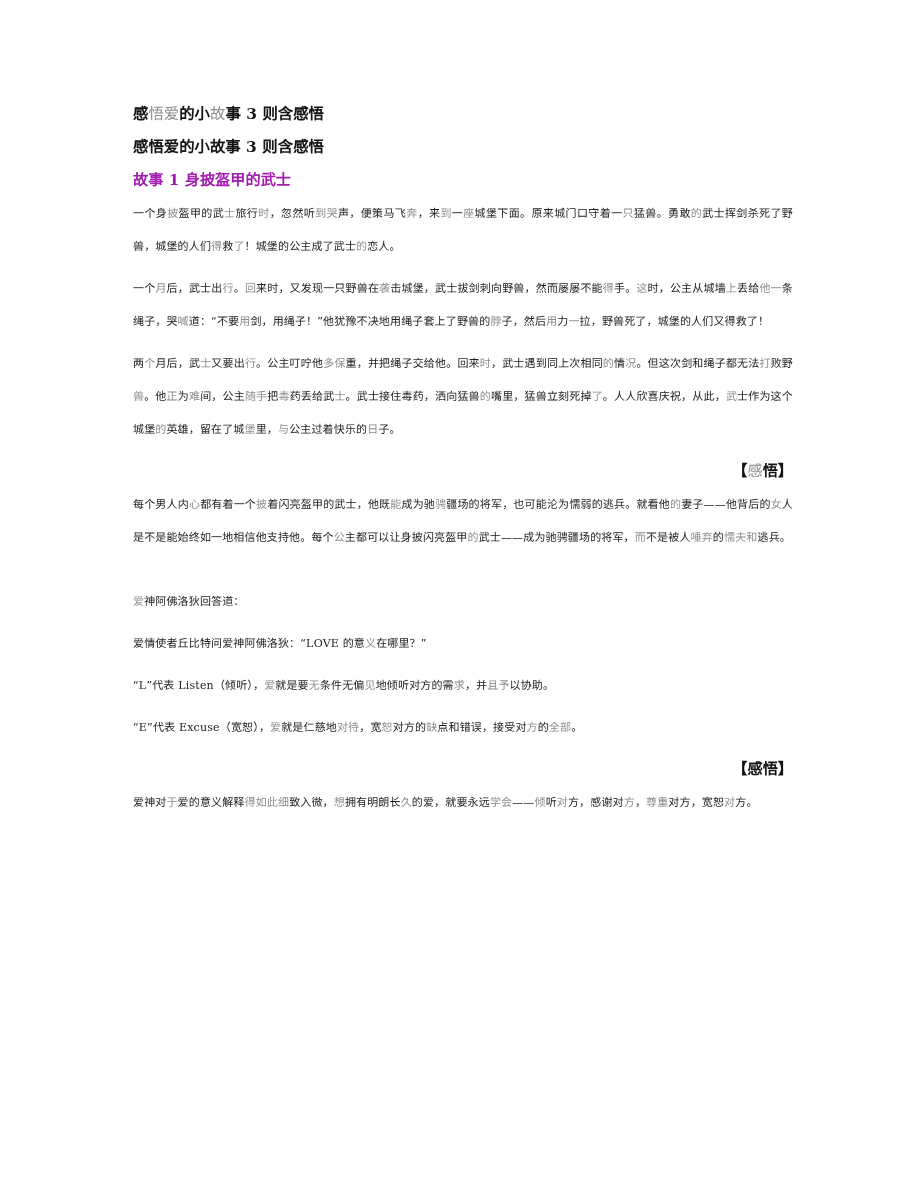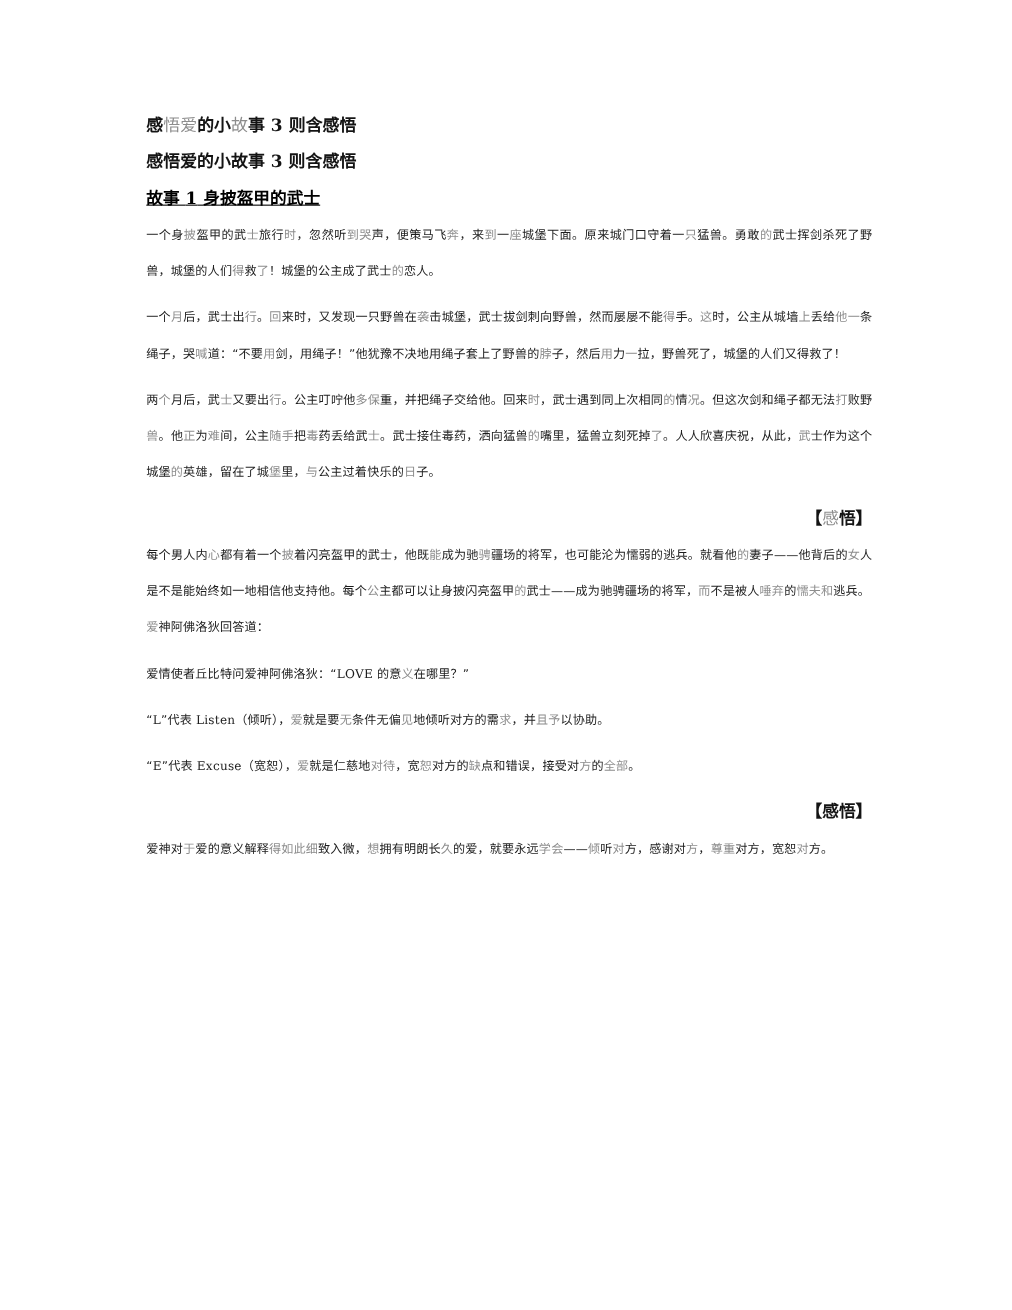--- a/index.html
+++ b/index.html
@@ -35,29 +35,28 @@
     letter-spacing: 0.15px;
     text-align: justify;
     text-justify: inter-ideograph;
     margin: 0 0 0 0;
     color: #1c1c1c;
     word-break: break-all;
   }
   
   .gap-title   { margin-bottom: 10px; }
   .gap-normal  { margin-bottom: 9px; }
-  .gap-section { }
+  .gap-section { margin-bottom: 31px; }
 
   .heading {
     font-size: 15.2px;
     line-height: 33px;
     font-weight: 700;
-    color: #000000;
+    color: #a21caf;
     margin: 0;
-    text-decoration: underline;
   }
   .title-line {
     font-size: 15.4px;
     line-height: 33px;
     font-weight: 700;
     color: #141414;
     margin: 0;
   }
   .bracket-head {
     font-size: 15.2px;

